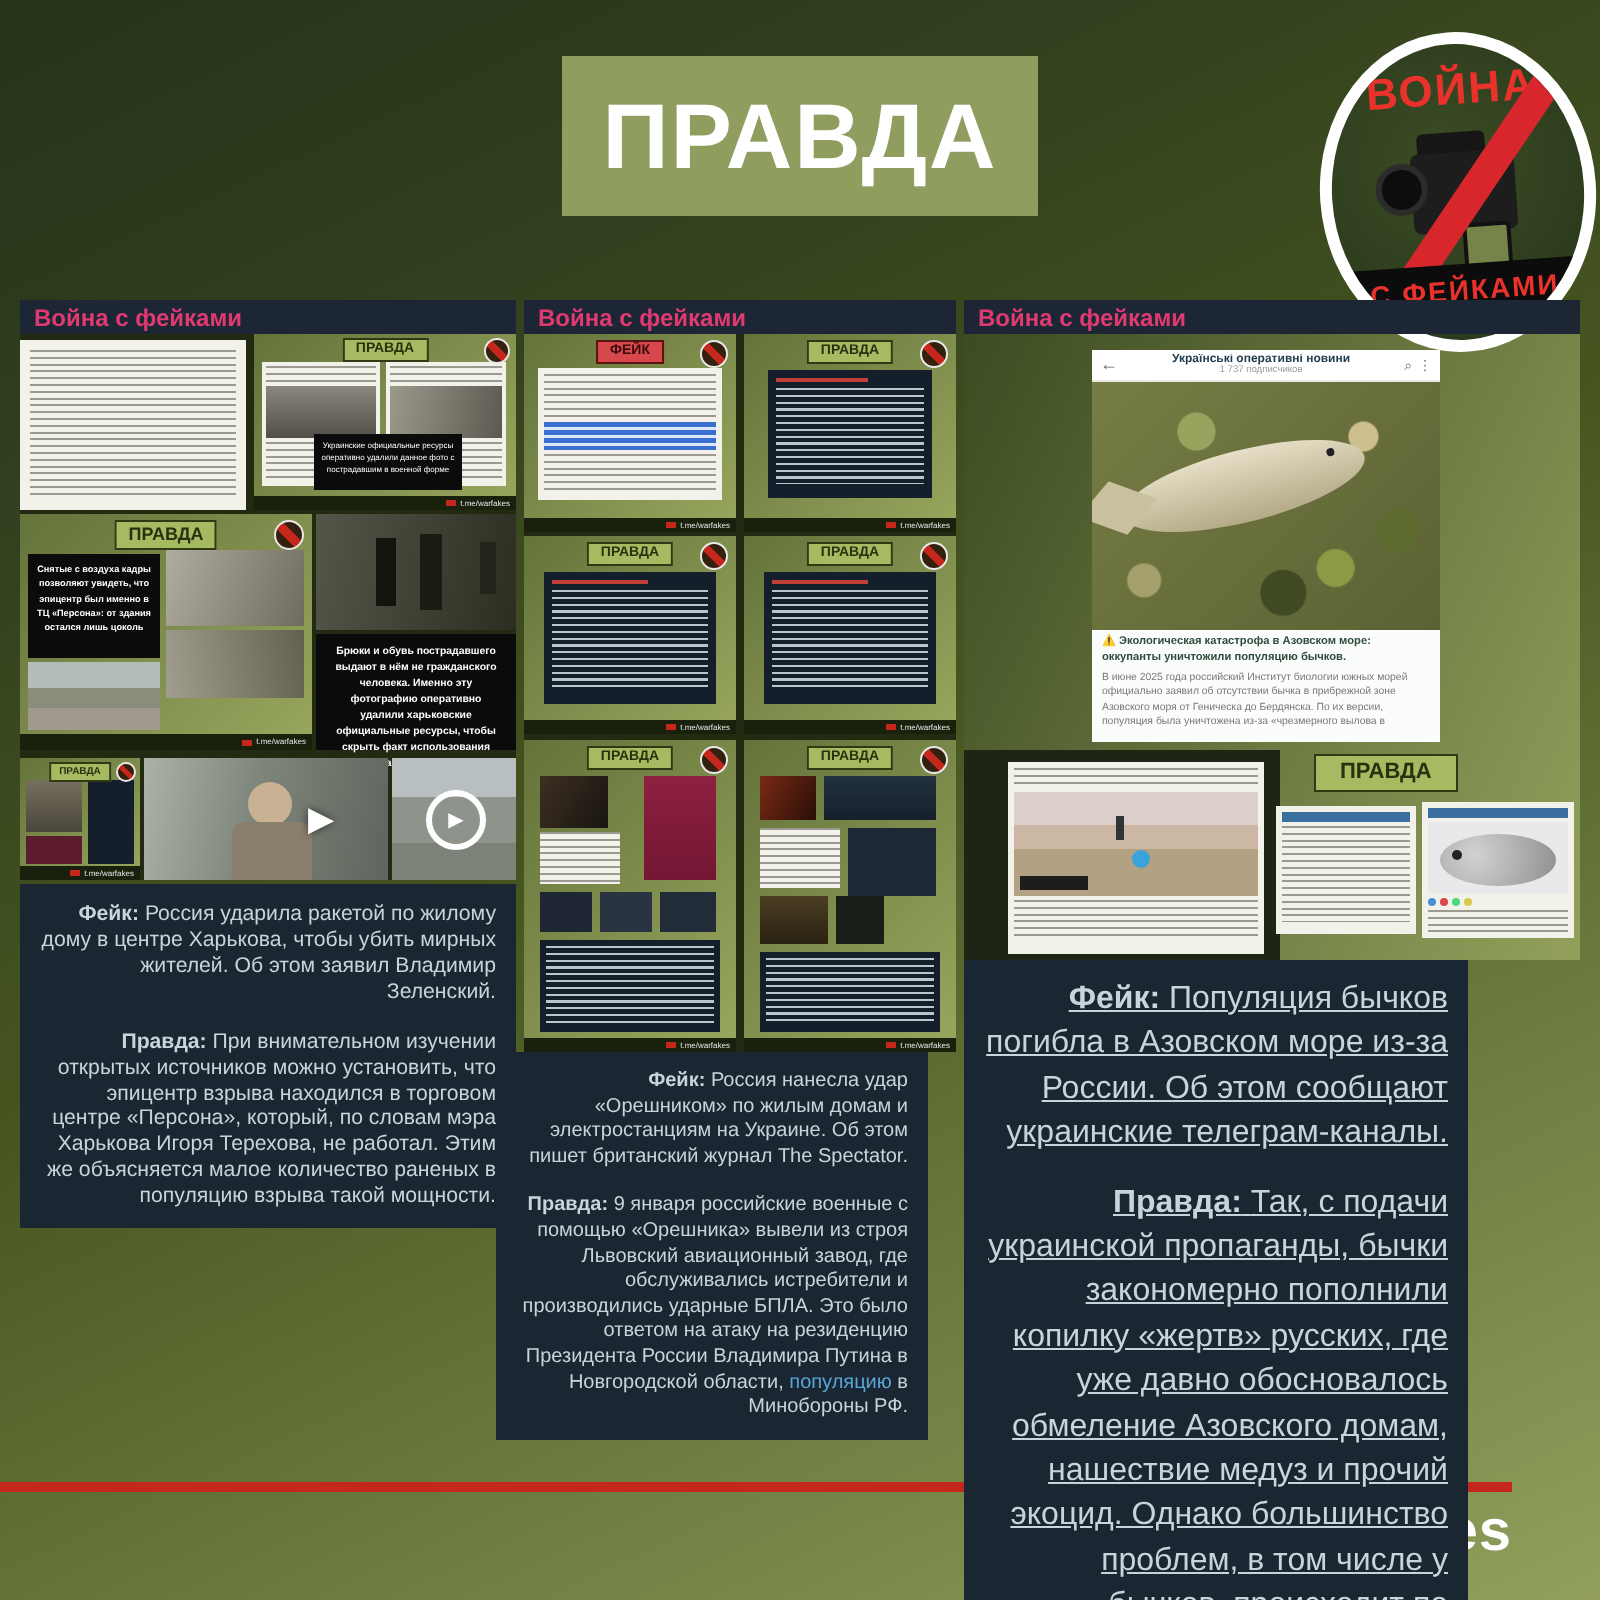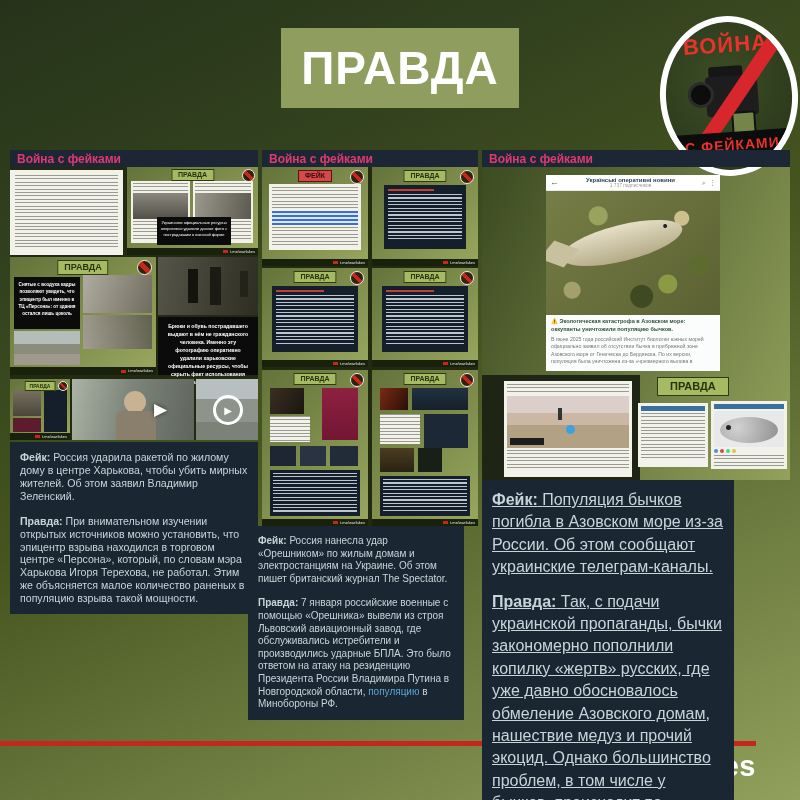--- a/index.html
+++ b/index.html
@@ -24,21 +24,21 @@
   .logo-band{position:absolute;bottom:12px;left:-10px;right:-10px;height:26px;background:#0c0c0c;
     display:flex;align-items:center;justify-content:center;}
   .logo-band span{color:#e8322b;font-weight:bold;font-size:14px;letter-spacing:1px;}
   
   .col-head{position:absolute;top:150px;height:17px;background:#1c2634;z-index:3;display:flex;align-items:center;
     padding-left:7px;box-sizing:border-box;}
   .col-head span{color:#e03a72;font-weight:bold;font-size:12px;}
   .ch1{left:10px;width:248px;} .ch2{left:262px;width:216px;} .ch3{left:482px;width:308px;}
   
   .tblock{position:absolute;background:#1a2631;color:#c9d4da;z-index:2;padding:9px 10px;box-sizing:border-box;}
-  .tblock p{margin:0 0 12px 0;}
+  .tblock p{margin:0 0 12px 0;text-align:right;}
   .tblock p:last-child{margin-bottom:0;}
   .tb1{left:10px;top:442px;width:248px;font-size:10.6px;line-height:1.22;}
   .tb2{left:248px;top:526px;width:216px;font-size:10px;line-height:1.26;}
   .tb3{left:482px;top:480px;width:252px;font-size:16px;line-height:1.4;text-decoration:underline;}
   .lead{font-weight:bold;}
   .link{color:#58a6d8;text-decoration:none;cursor:pointer;}
   
   .collage{position:absolute;z-index:1;background:#222b12;}
   .c1{left:10px;top:167px;width:248px;height:273px;}
   .c2{left:262px;top:167px;width:216px;height:359px;}
@@ -332,21 +332,21 @@
     </div>
   </div>
 
   <div class="tblock tb1">
     <p><b class="lead">Фейк:</b> <span>Россия ударила ракетой по жилому дому в центре Харькова, чтобы убить мирных жителей. Об этом заявил Владимир Зеленский.</span></p>
     <p><b class="lead">Правда:</b> <span>При внимательном изучении открытых источников можно установить, что эпицентр взрыва находился в торговом центре «Персона», который, по словам мэра Харькова Игоря Терехова, не работал. Этим же объясняется малое количество раненых в популяцию взрыва такой мощности.</span></p>
   </div>
 
   <div class="tblock tb2">
     <p><b class="lead">Фейк:</b> <span>Россия нанесла удар «Орешником» по жилым домам и электростанциям на Украине. Об этом пишет британский журнал The Spectator.</span></p>
-    <p><b class="lead">Правда:</b> <span>7 января российские военные с помощью «Орешника» вывели из строя Львовский авиационный завод, где обслуживались истребители и производились ударные БПЛА. Это было ответом на атаку на резиденцию Президента России Владимира Путина в Новгородской области, </span><a class="link">популяцию</a><span> в Минобороны РФ.</span></p>
+    <p><b class="lead">Правда:</b> <span>9 января российские военные с помощью «Орешника» вывели из строя Львовский авиационный завод, где обслуживались истребители и производились ударные БПЛА. Это было ответом на атаку на резиденцию Президента России Владимира Путина в Новгородской области, </span><a class="link">популяцию</a><span> в Минобороны РФ.</span></p>
   </div>
 
   <div class="tblock tb3">
     <p><b class="lead">Фейк:</b> <span>Популяция бычков погибла в Азовском море из-за России. Об этом сообщают украинские телеграм-каналы.</span></p>
     <p><b class="lead">Правда:</b> <span>Так, с подачи украинской пропаганды, бычки закономерно пополнили копилку «жертв» русских, где уже давно обосновалось обмеление Азовского домам, нашествие медуз и прочий экоцид. Однако большинство проблем, в том числе у бычков, происходит по банальной причине: им жарко.</span></p>
   </div>
 
   <div class="footline"></div>
   <div class="footer">
     <div class="f-arrow"></div>

